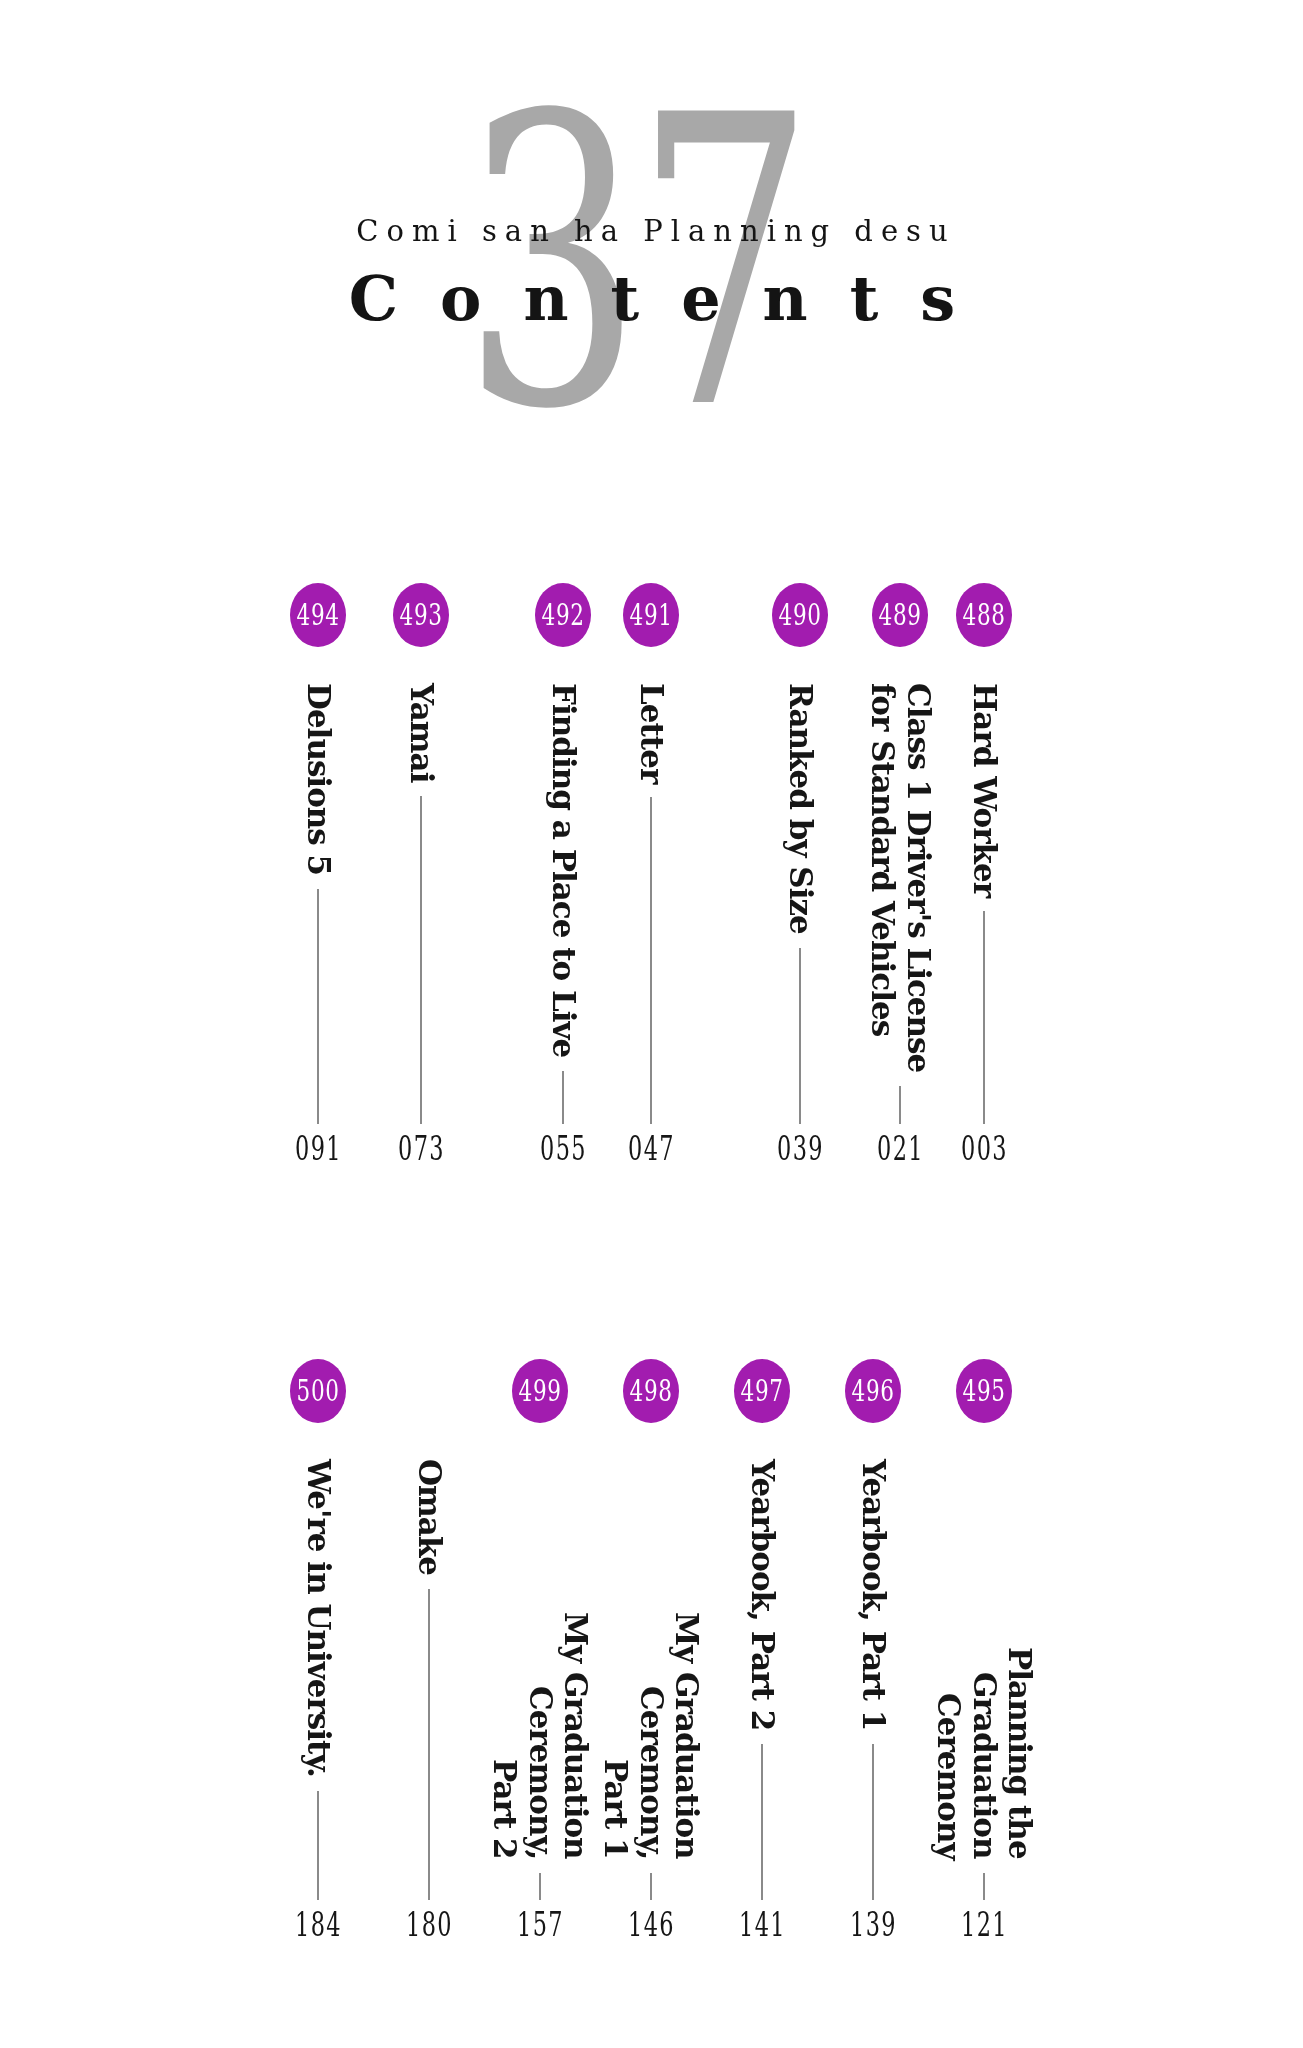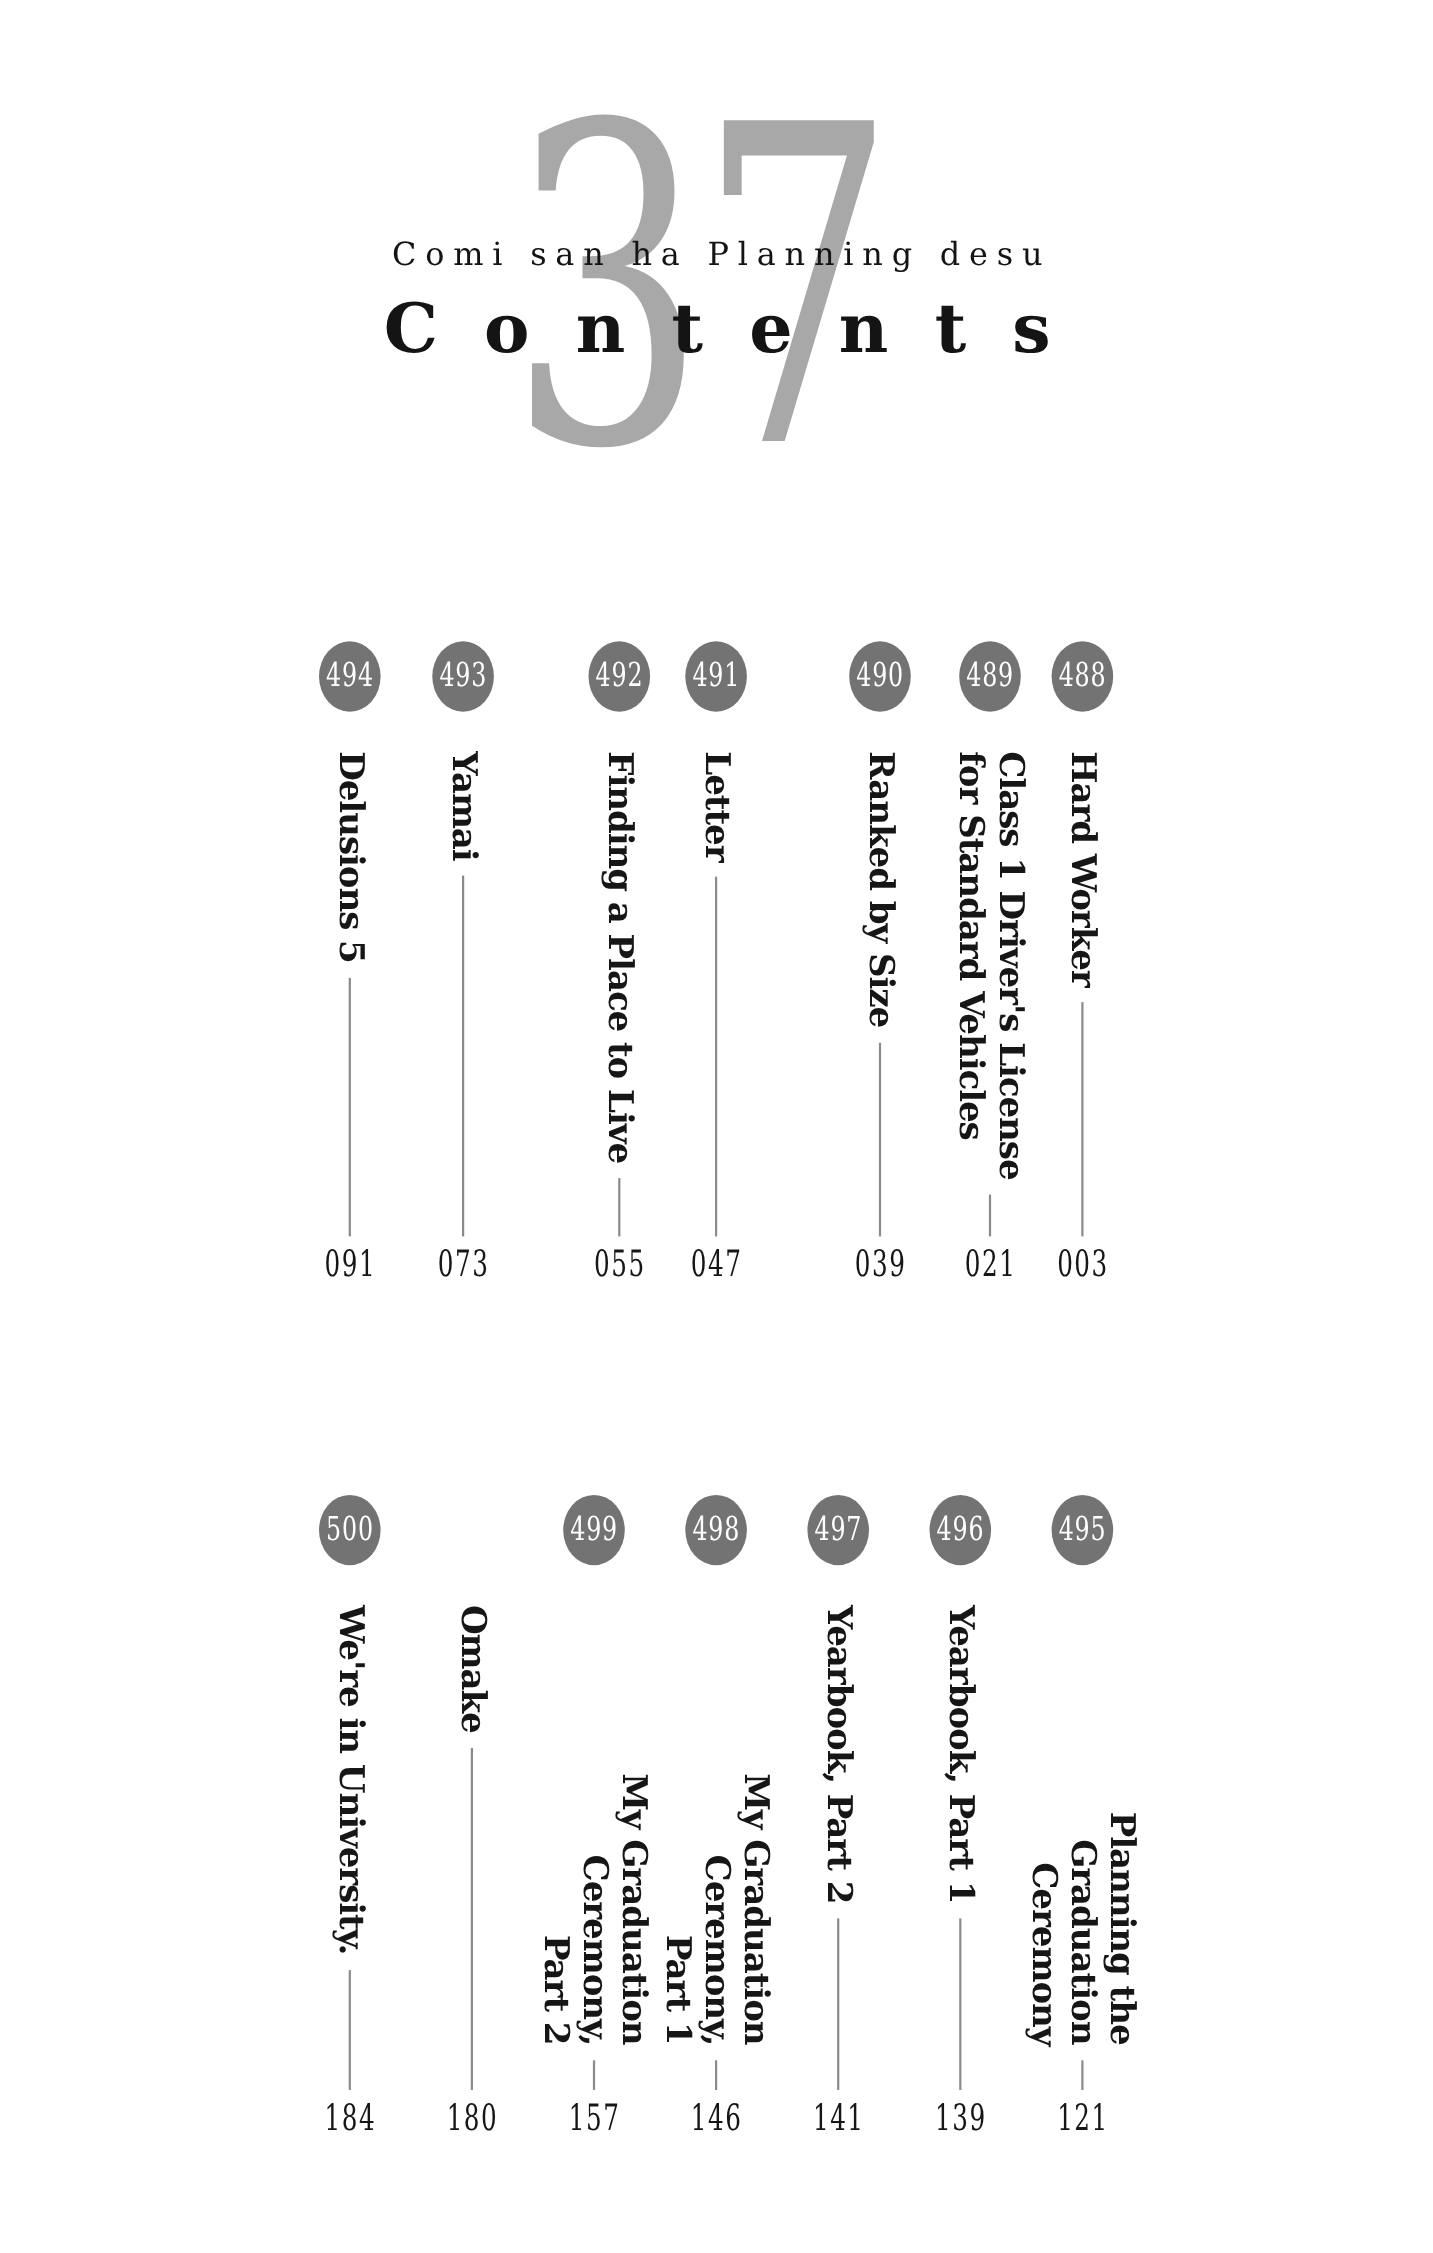--- a/index.html
+++ b/index.html
@@ -29,21 +29,21 @@
 
   
   .col{
     position:absolute;width:120px;height:587px;z-index:2;
     display:flex;flex-direction:column;align-items:center;
   }
   .row1{top:583px;}
   .row2{top:1359px;text-align:right;}
   .badge{
     flex:none;width:56px;height:64px;border-radius:50%;
-    background:#737373;display:flex;align-items:center;justify-content:center;
+    background:#a21caf;display:flex;align-items:center;justify-content:center;
   }
   .no-badge .badge{visibility:hidden;}
   .badge-num{
     color:#ffffff;font-size:30px;line-height:1;letter-spacing:1px;
     transform:scaleX(0.72);transform-origin:center;
   }
   .vtitle{
     flex:none;margin-top:36px;
     writing-mode:vertical-rl;text-orientation:mixed;
     font-size:31px;font-weight:bold;line-height:1.15;letter-spacing:-1px;

